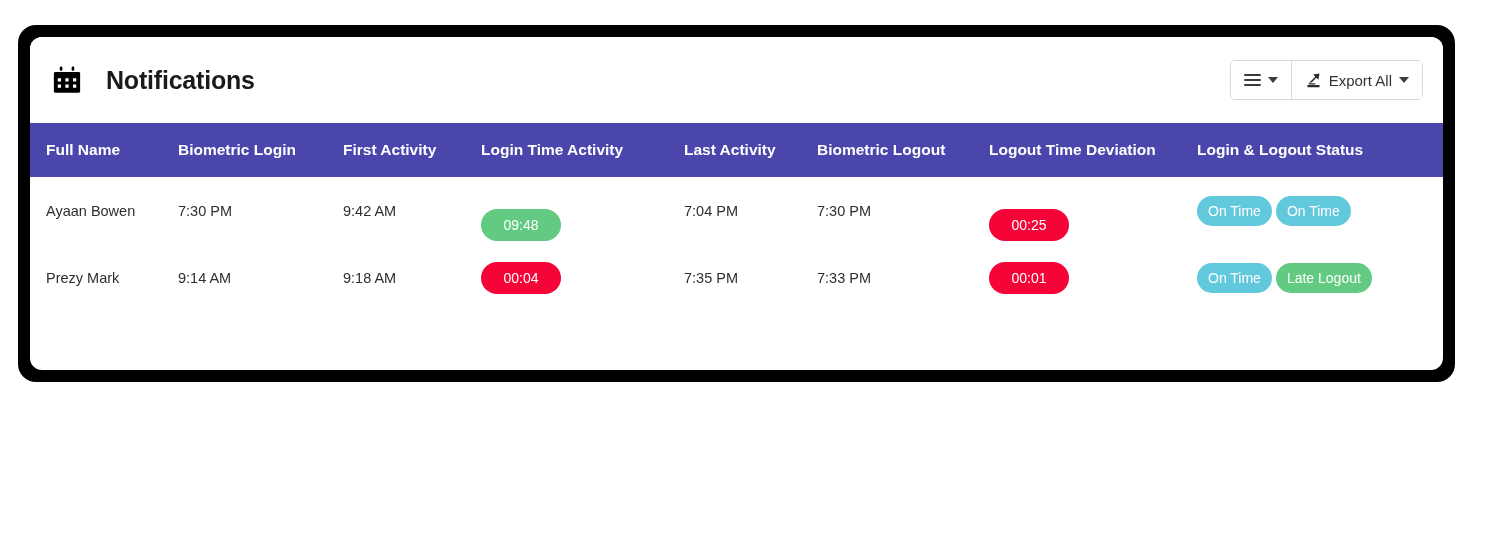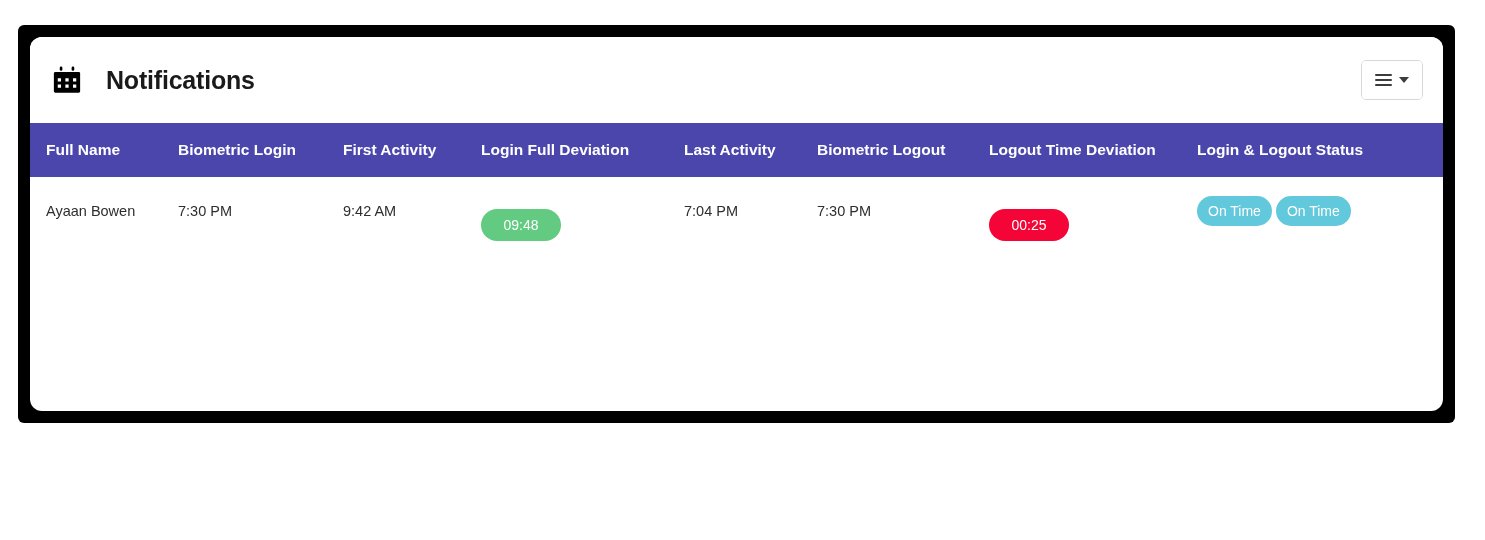--- a/index.html
+++ b/index.html
@@ -11,23 +11,23 @@
     font-family: "Liberation Sans", sans-serif;
     overflow: hidden;
   }
 
   
   .device-frame {
     position: absolute;
     left: 18px;
     top: 25px;
     width: 1437px;
-    height: 398px;
+    height: 357px;
     background: #000000;
-    border-radius: 6px;
+    border-radius: 18px;
     padding: 12px;
   }
 
   .card {
     width: 100%;
     height: 100%;
     background: #ffffff;
     border-radius: 12px;
     overflow: hidden;
     display: flex;
@@ -216,31 +216,42 @@
 
       <div class="header-actions">
         <button class="hbtn">
           <span class="list-glyph">
               <i></i>
               <i></i>
               <i></i>
             </span>
           <span class="caret"></span>
         </button>
+        <button class="hbtn">
+          <span class="export-glyph">
+            <svg width="17" height="17" viewBox="0 0 24 24" fill="currentColor" aria-hidden="true">
+              <path d="M3.5 18.5h17v3.2h-17z"></path>
+              <path d="M5.5 15.6 L14.5 6.6 L11.6 3.7 L20.4 2.2 L18.9 11 L16 8.1 L9.8 14.3 Z"></path>
+              <path d="M5.2 15.9h9.2v1.9H5.2z"></path>
+            </svg>
+          </span>
+          <span>Export All</span>
+          <span class="caret"></span>
+        </button>
       </div>
     </div>
 
     <div class="table-wrap">
       <table class="grid">
         <thead>
           <tr>
             <th class="c-name">Full Name</th>
             <th class="c-blogin">Biometric Login</th>
             <th class="c-first">First Activity</th>
-            <th class="c-ldev">Login Full Deviation</th>
+            <th class="c-ldev">Login Time Activity</th>
             <th class="c-last">Last Activity</th>
             <th class="c-blogout">Biometric Logout</th>
             <th class="c-odev">Logout Time Deviation</th>
             <th class="c-status">Login &amp; Logout Status</th>
           </tr>
         </thead>
         <tbody>
             <tr>
               <td class="c-name">Ayaan Bowen</td>
               <td class="c-blogin">7:30 PM</td>
@@ -249,18 +260,33 @@
               <td class="c-last">7:04 PM</td>
               <td class="c-blogout">7:30 PM</td>
               <td class="c-odev"><span class="pill pill-dev nudge-down" style="background: rgb(245, 5, 55);">00:25</span></td>
               <td class="c-status">
                 <div class="status-cell ">
                   <span class="pill pill-status" style="background: rgb(98, 200, 220);">On Time</span>
                   <span class="pill pill-status" style="background: rgb(98, 200, 220);">On Time</span>
                 </div>
               </td>
             </tr>
+            <tr>
+              <td class="c-name">Prezy Mark</td>
+              <td class="c-blogin">9:14 AM</td>
+              <td class="c-first">9:18 AM</td>
+              <td class="c-ldev"><span class="pill pill-dev " style="background: rgb(245, 5, 55);">00:04</span></td>
+              <td class="c-last">7:35 PM</td>
+              <td class="c-blogout">7:33 PM</td>
+              <td class="c-odev"><span class="pill pill-dev " style="background: rgb(245, 5, 55);">00:01</span></td>
+              <td class="c-status">
+                <div class="status-cell ">
+                  <span class="pill pill-status" style="background: rgb(98, 200, 220);">On Time</span>
+                  <span class="pill pill-status" style="background: rgb(98, 203, 129);">Late Logout</span>
+                </div>
+              </td>
+            </tr>
           </tbody>
       </table>
     </div>
 
   </div>
 </div>
 
 </body></html>

